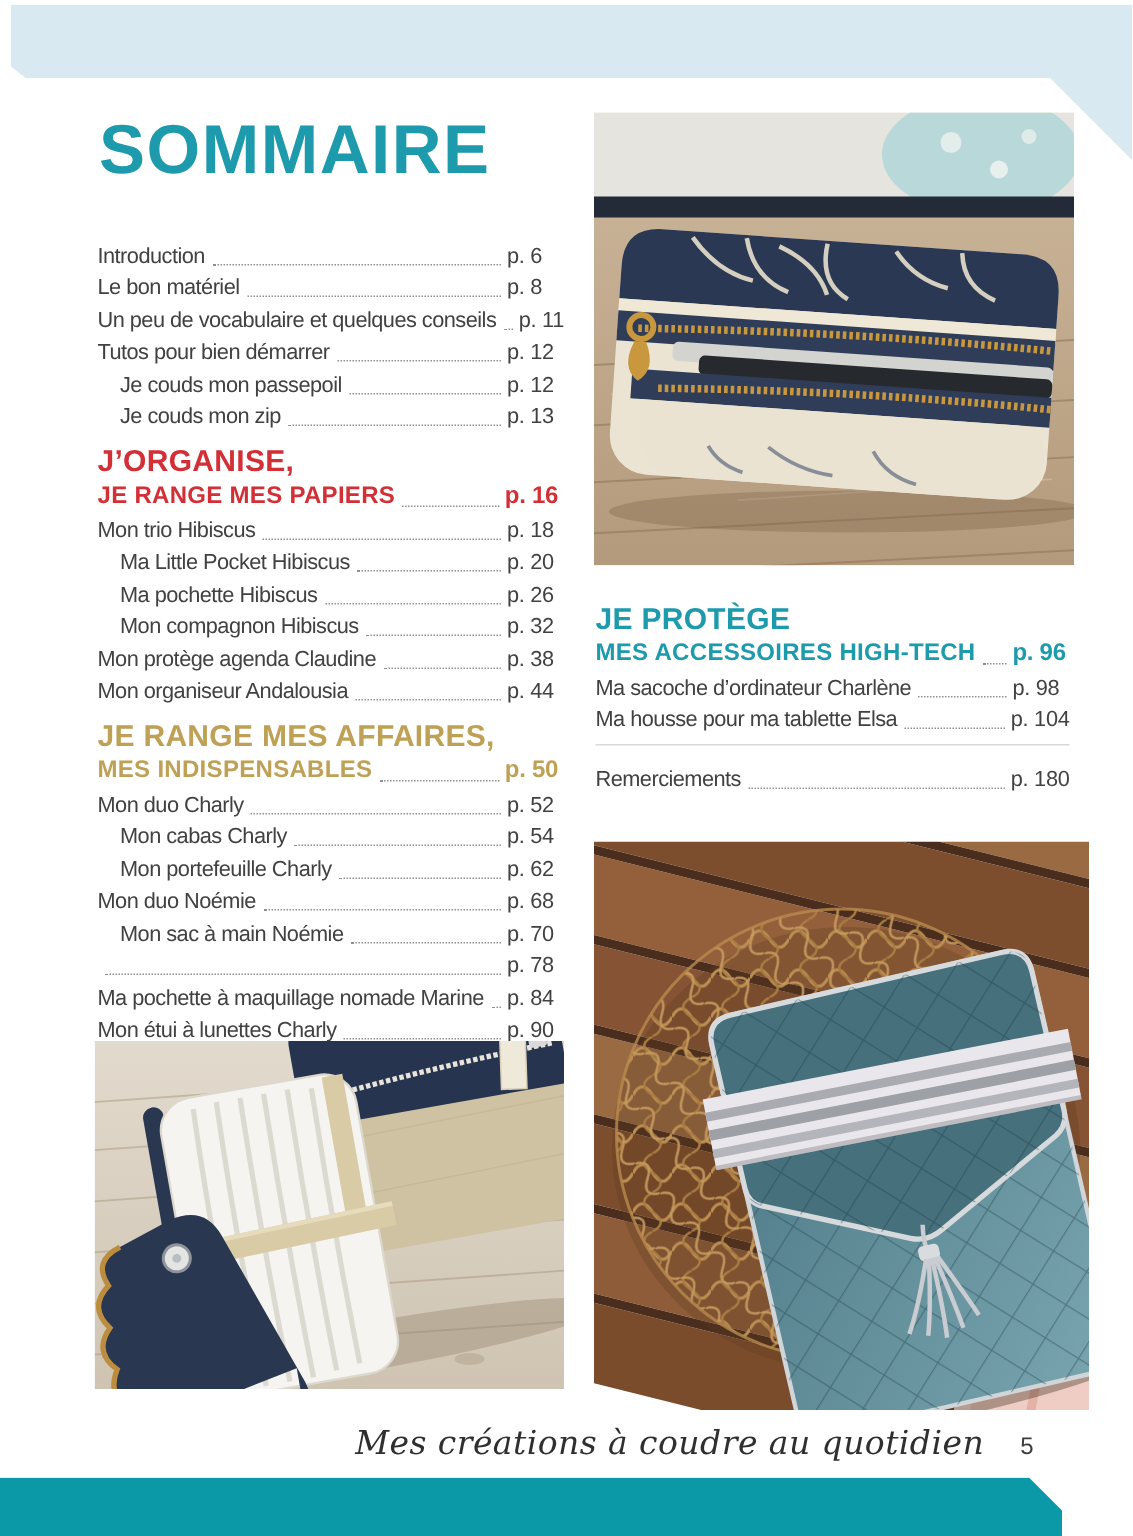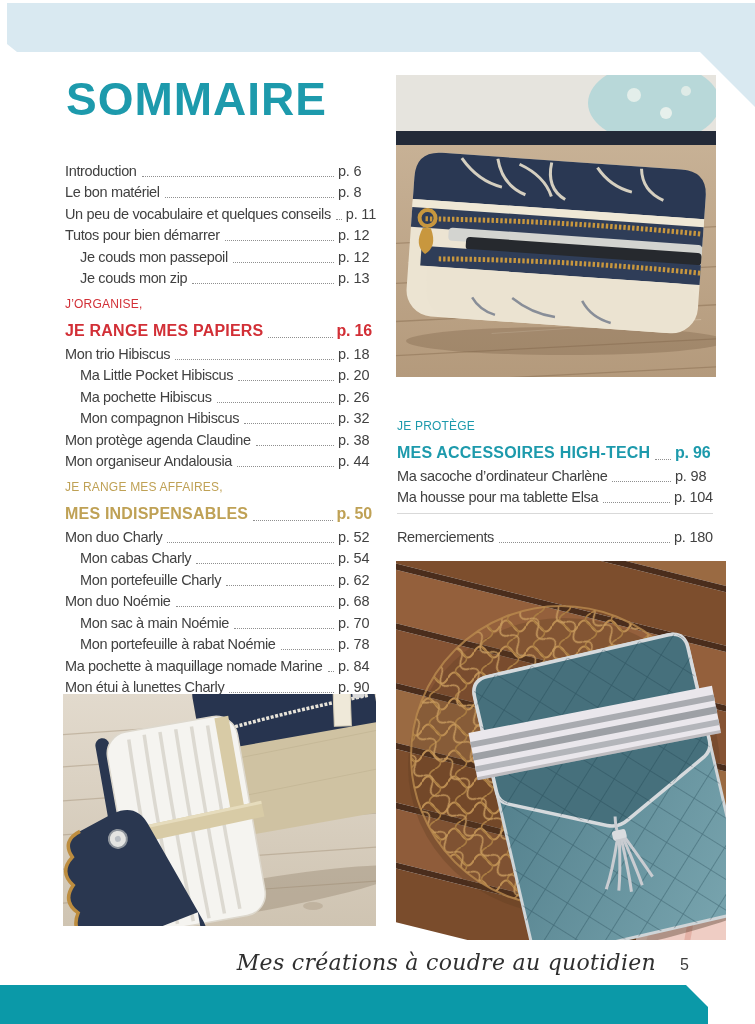--- a/index.html
+++ b/index.html
@@ -37,21 +37,21 @@
   .row .lbl{flex:0 0 auto;}
   .row.ind .lbl{padding-left:15px;}
   .dots{
     flex:1 1 auto;margin:0 4px 0 5px;min-width:6px;
     border-bottom:1.6px dotted var(--leader_dots);
     transform:translateY(-2px);
   }
   .pg{flex:0 0 34px;letter-spacing:-0.2px;}
   .col-right .pg{flex:0 0 38px;}
   .sec-h1{
-    font-size:12px;font-weight:400;letter-spacing:0.2px;height:21.5px;
+    font-size:20px;font-weight:700;letter-spacing:0.2px;height:21.5px;
     display:flex;align-items:baseline;white-space:nowrap;margin-top:11px;text-align:right;
   }
   .sec-h2{font-size:16px;font-weight:700;letter-spacing:0.2px;}
   .sec-h2 .pg{font-weight:700;}
   .sec-red{color:var(--section_red);}
   .sec-gold{color:var(--section_gold);}
   .sec-teal{color:var(--section_teal);}
   .divider{height:1px;background:var(--divider_gray);margin:8px 0 9px 0;}
   
   .photo{position:absolute;overflow:hidden;}
@@ -173,38 +173,37 @@
     <span class="lbl">Mon duo Noémie</span>
     <span class="dots"></span>
     <span class="pg">p. 68</span>
   </div>
   <div class="row ind">
     <span class="lbl">Mon sac à main Noémie</span>
     <span class="dots"></span>
     <span class="pg">p. 70</span>
   </div>
   <div class="row ind">
-    <span class="lbl">Mon portefeuille à rabat Noémie</span>
     <span class="dots"></span>
     <span class="pg">p. 78</span>
   </div>
   <div class="row">
     <span class="lbl">Ma pochette à maquillage nomade Marine</span>
     <span class="dots"></span>
     <span class="pg">p. 84</span>
   </div>
   <div class="row">
     <span class="lbl">Mon étui à lunettes Charly</span>
     <span class="dots"></span>
     <span class="pg">p. 90</span>
   </div>
 </div>
 
 <div class="col col-right">
-  <div class="sec-h1 sec-teal" style="margin-top:17px;">JE PROTÈGE</div>
+  <div class="sec-h1 sec-teal" style="margin-top:0;">JE PROTÈGE</div>
   <div class="row sec-h2 sec-teal">
     <span class="lbl">MES ACCESSOIRES HIGH-TECH</span>
     <span class="dots"></span>
     <span class="pg">p. 96</span>
   </div>
   <div class="row">
     <span class="lbl">Ma sacoche d’ordinateur Charlène</span>
     <span class="dots"></span>
     <span class="pg">p. 98</span>
   </div>

